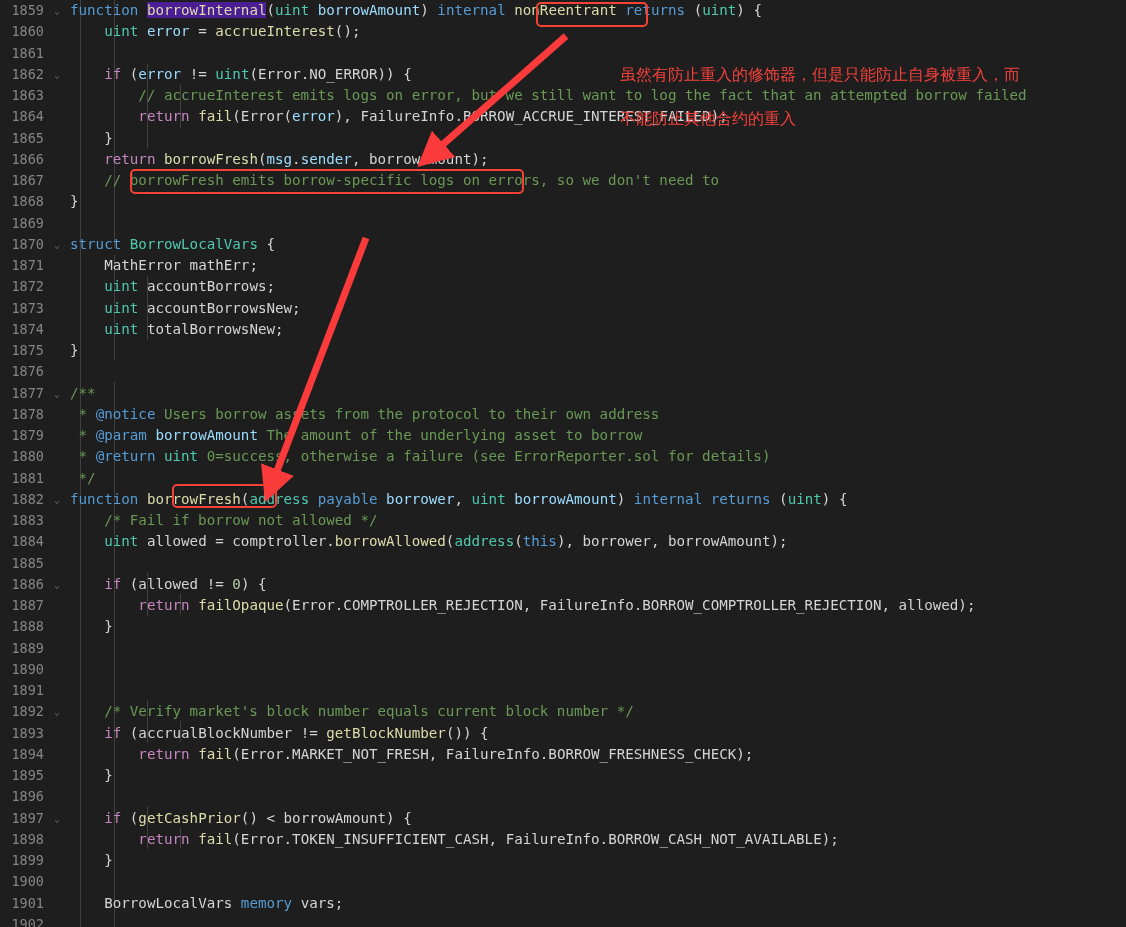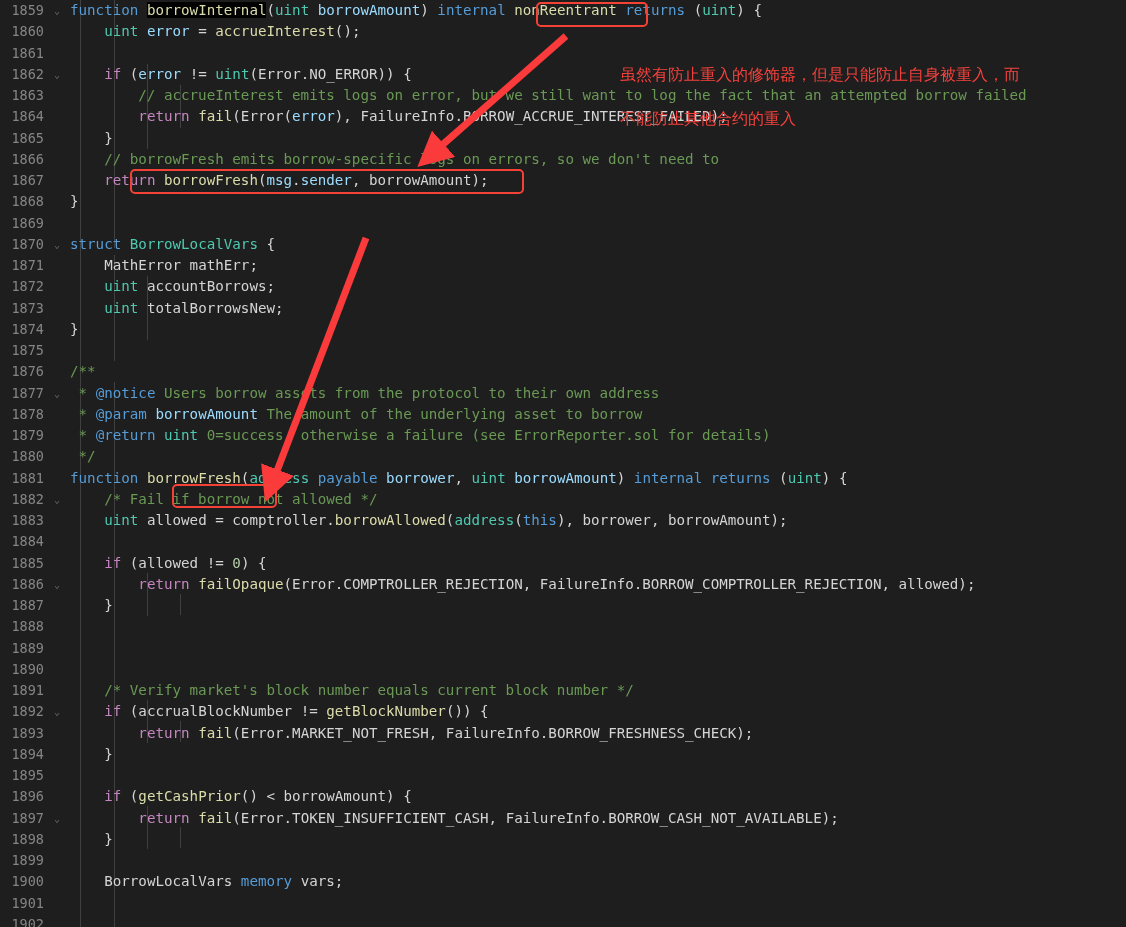--- a/index.html
+++ b/index.html
@@ -81,21 +81,21 @@
   .kw    { color: #c586c0; }  
   .kwb   { color: #569cd6; }  
   .type  { color: #4ec9b0; }  
   .fn    { color: #dcdcaa; }  
   .var   { color: #9cdcfe; }  
   .com   { color: #6a9955; }  
   .comk  { color: #569cd6; }  
   .num   { color: #b5cea8; }
   .pl    { color: #d4d4d4; }
 
-  .sel { background: #000000; }
+  .sel { background: #4c1d95; }
 
   
   .annot-box {
     position: absolute;
     border: 2.5px solid #f44336;
     border-radius: 5px;
     z-index: 5;
     pointer-events: none;
   }
   .cn-note {
@@ -192,34 +192,35 @@
     <div class="cline"></div>
 
     <div class="cline">    <span class="kw">if</span> <span class="pl">(</span><span class="var">error</span> <span class="pl">!=</span> <span class="type">uint</span><span class="pl">(Error.NO_ERROR)) {</span></div>
 
     <div class="cline com">        // accrueInterest emits logs on error, but we still want to log the fact that an attempted borrow failed</div>
 
     <div class="cline">        <span class="kw">return</span> <span class="fn">fail</span><span class="pl">(Error(</span><span class="var">error</span><span class="pl">), FailureInfo.BORROW_ACCRUE_INTEREST_FAILED);</span></div>
 
     <div class="cline">    <span class="pl">}</span></div>
 
+    <div class="cline">    <span class="kw">return</span> <span class="fn">borrowFresh</span><span class="pl">(</span><span class="var">msg</span><span class="pl">.</span><span class="var">sender</span><span class="pl">, </span><span class="pl">borrowAmount);</span></div>
+
     <div class="cline com">    // borrowFresh emits borrow-specific logs on errors, so we don't need to</div>
 
-    <div class="cline">    <span class="kw">return</span> <span class="fn">borrowFresh</span><span class="pl">(</span><span class="var">msg</span><span class="pl">.</span><span class="var">sender</span><span class="pl">, </span><span class="pl">borrowAmount);</span></div>
-
     <div class="cline"><span class="pl">}</span></div>
 
     <div class="cline"></div>
 
     <div class="cline"><span class="kwb">struct</span> <span class="type">BorrowLocalVars</span> <span class="pl">{</span></div>
 
     <div class="cline">    <span class="pl">MathError mathErr;</span></div>
 
     <div class="cline">    <span class="type">uint</span> <span class="pl">accountBorrows;</span></div>
 
+    <div class="cline">    <span class="type">uint</span> <span class="pl">accountBorrowsNew;</span></div>
 
     <div class="cline">    <span class="type">uint</span> <span class="pl">totalBorrowsNew;</span></div>
 
     <div class="cline"><span class="pl">}</span></div>
 
     <div class="cline"></div>
 
     <div class="cline com">/**</div>
 
     <div class="cline"> <span class="com">* </span><span class="comk">@notice</span><span class="com"> Users borrow assets from the protocol to their own address</span></div>

